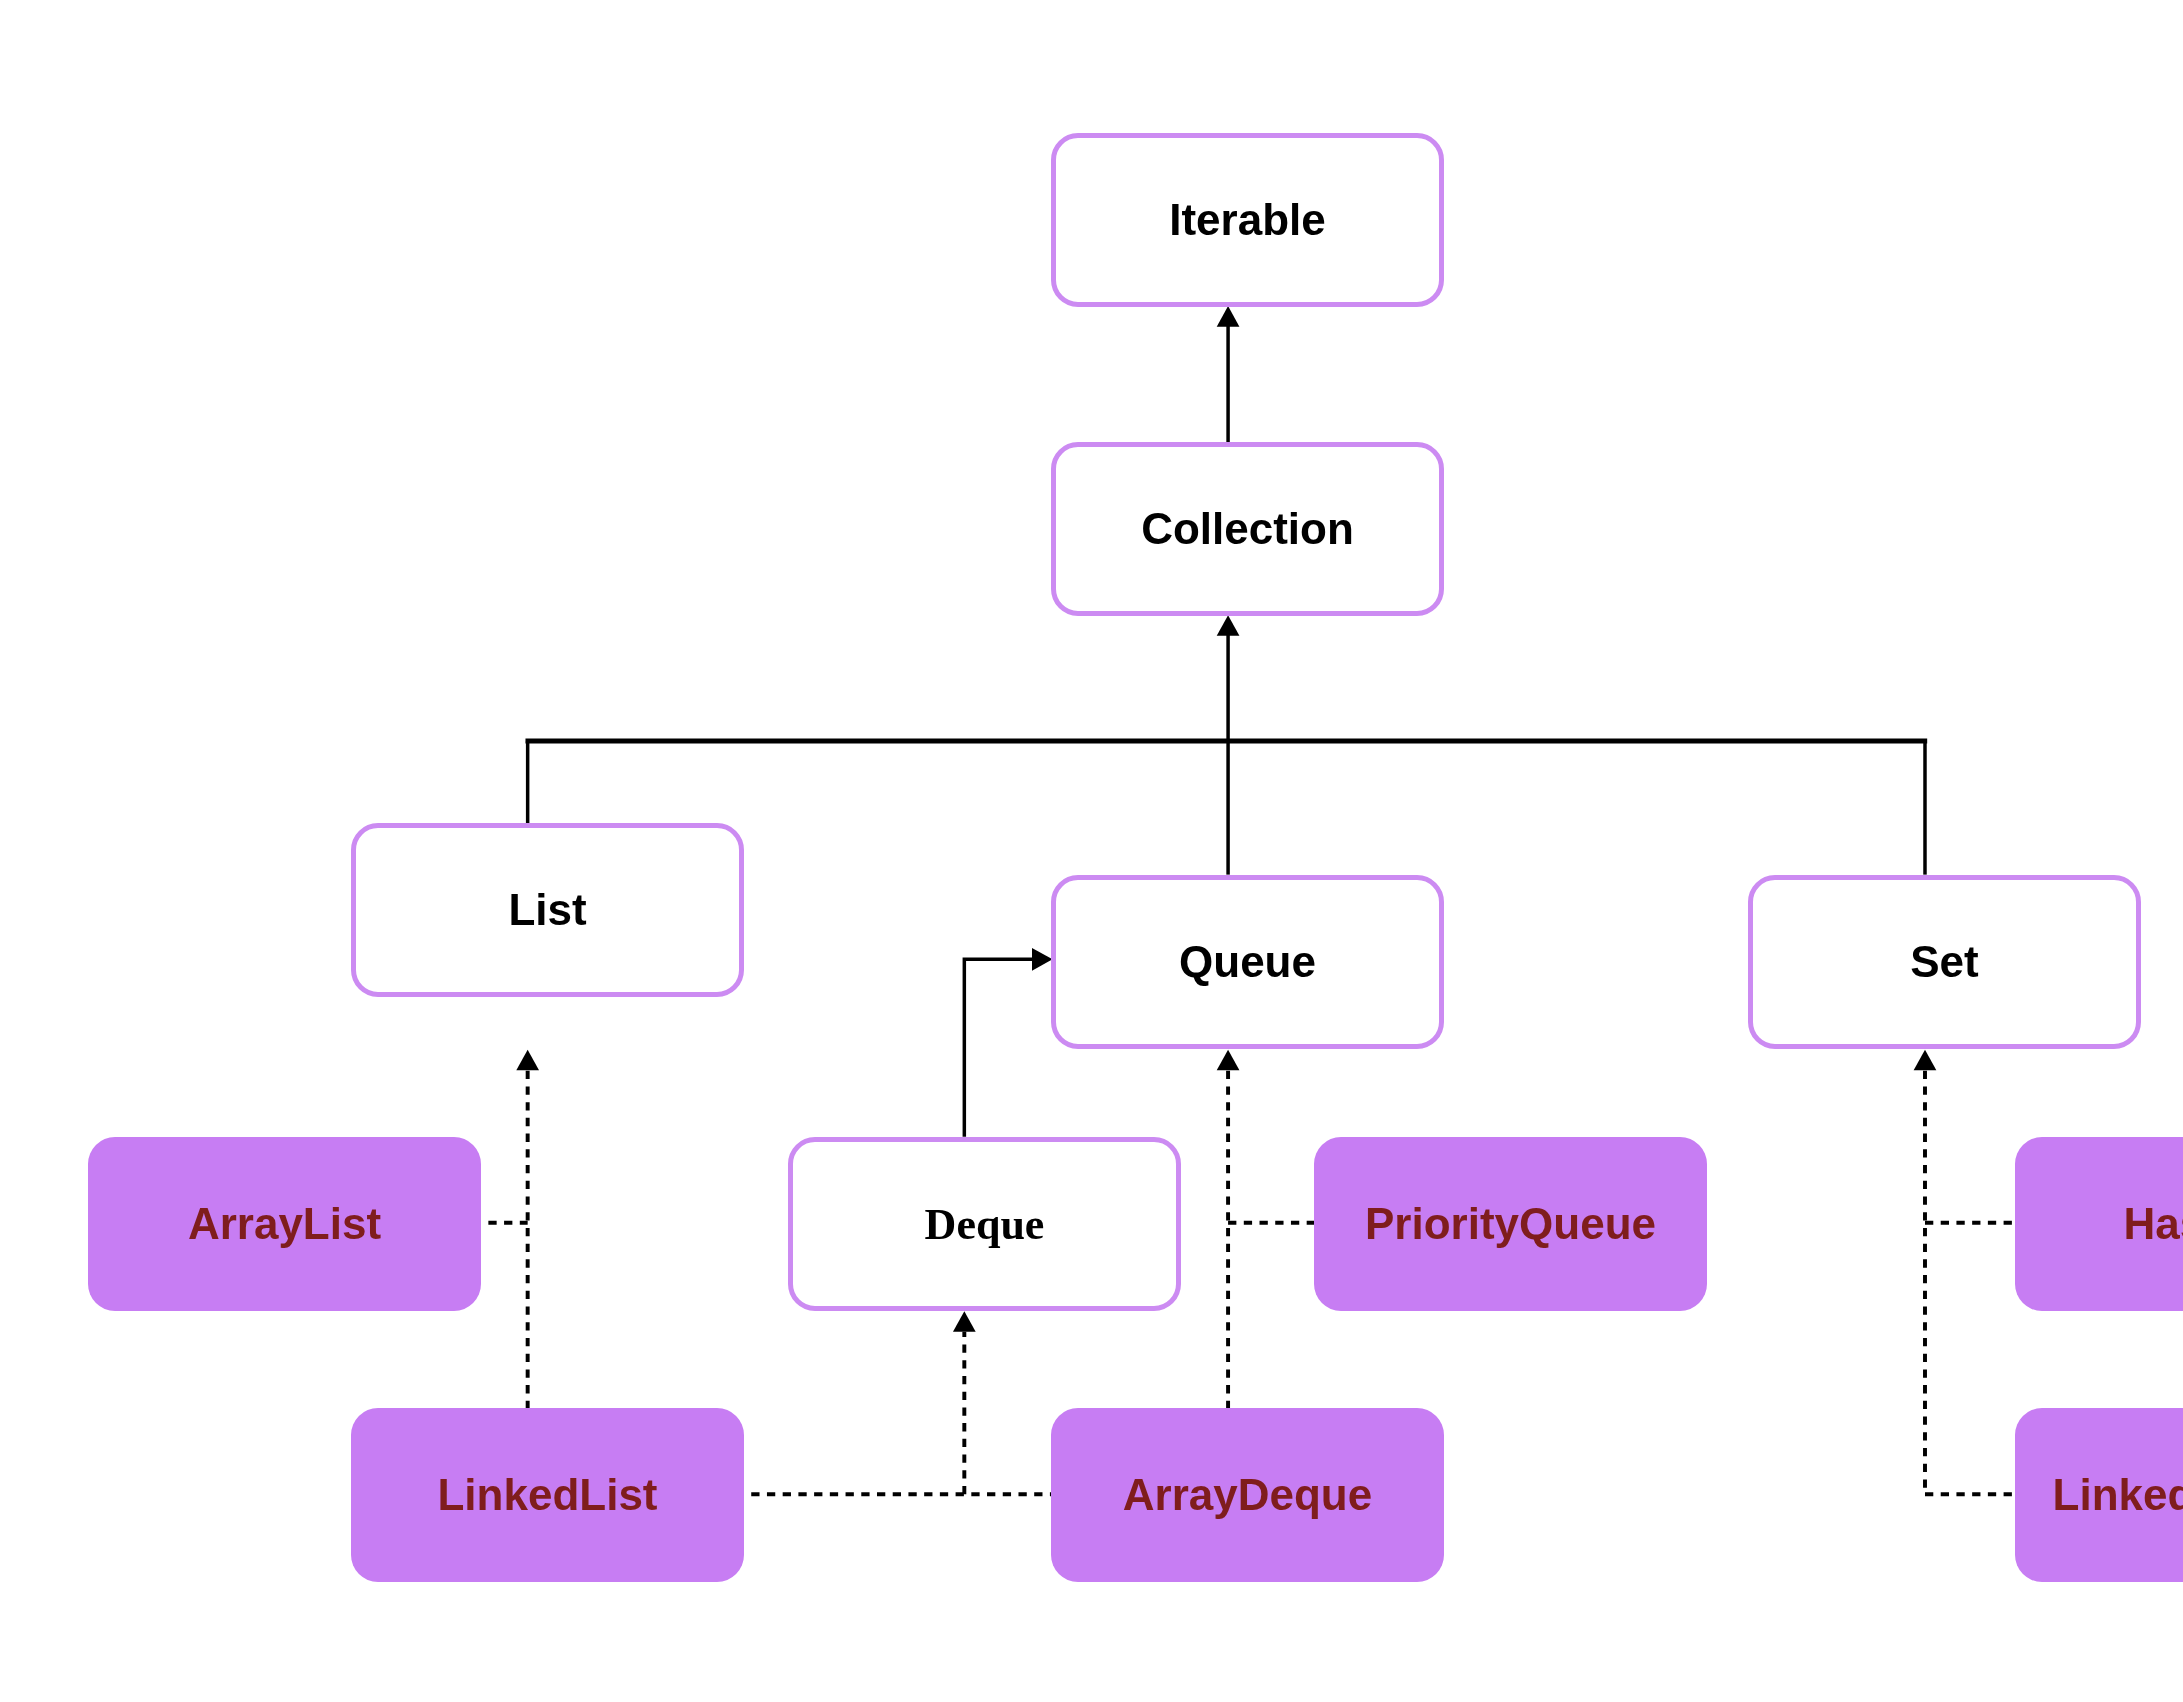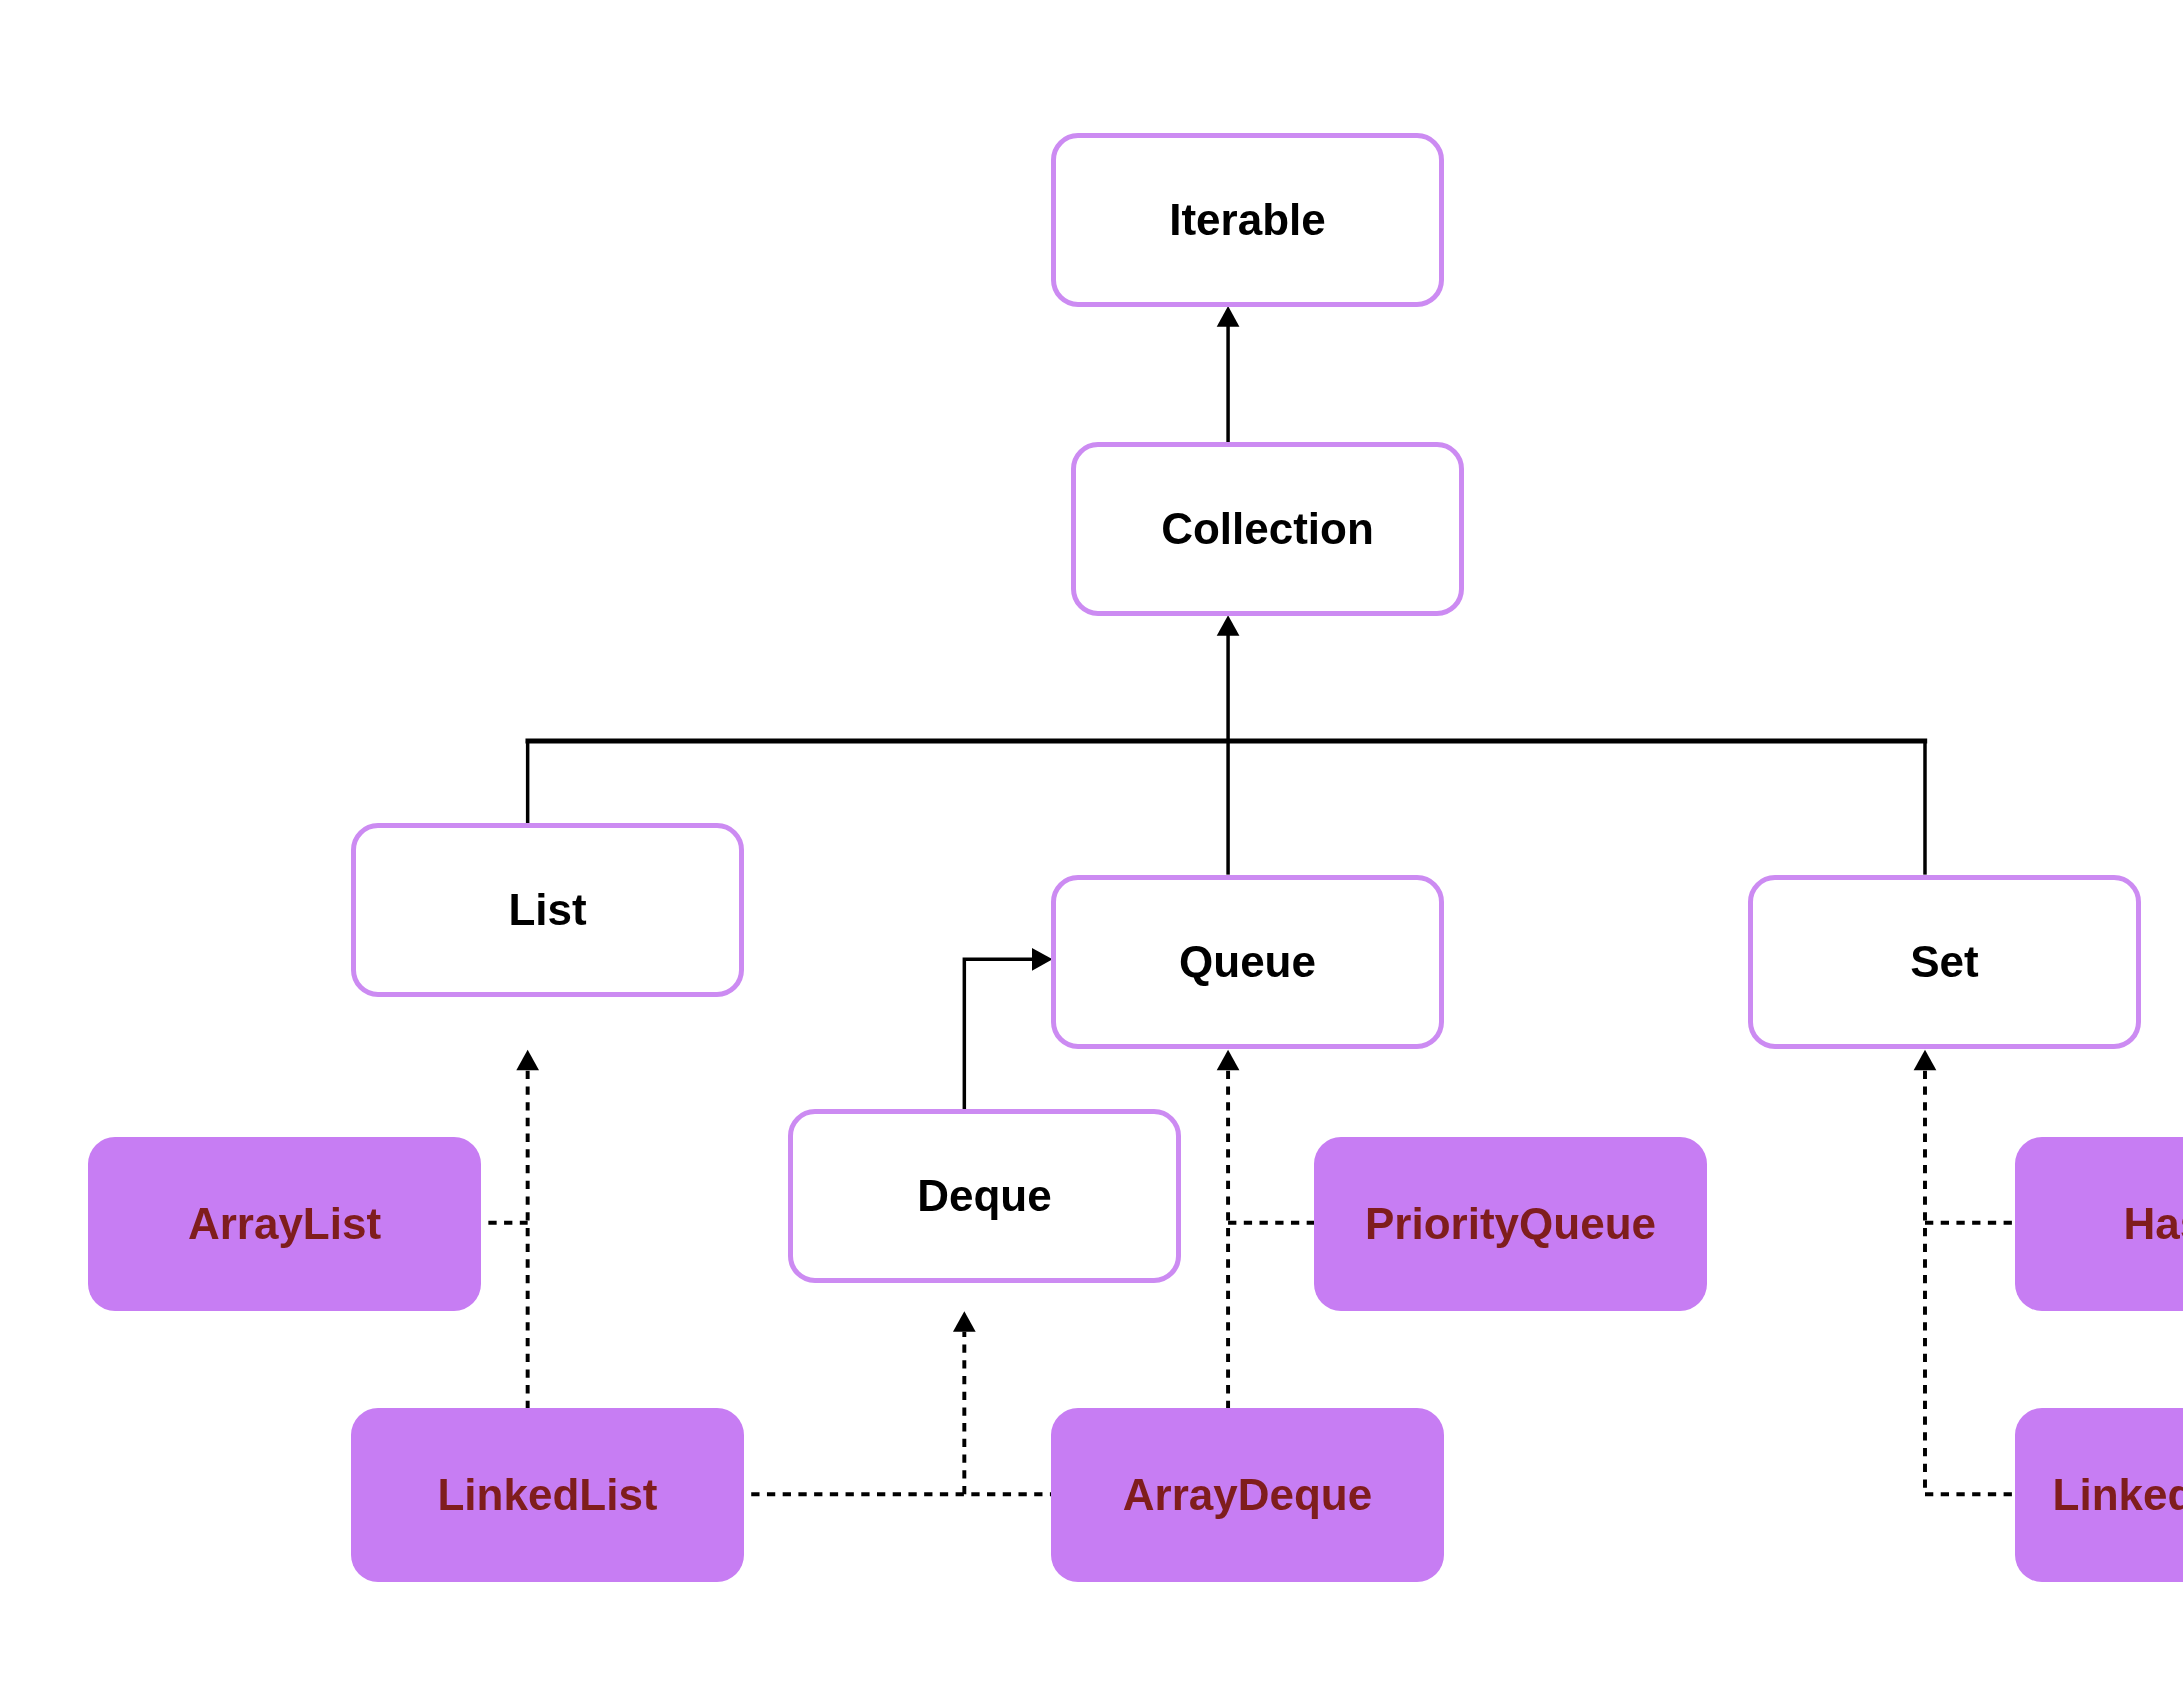--- a/index.html
+++ b/index.html
@@ -116,34 +116,34 @@
 
     <line class="stroke-solid" x1="6431" y1="759" x2="6592" y2="759"></line>
     <polygon class="arrowhead" points="6642,759 6594,734 6594,784"></polygon>
     <line class="stroke-dashed-legend" x1="6431" y1="960" x2="6592" y2="960"></line>
     <polygon class="arrowhead" points="6642,960 6594,935 6594,985"></polygon>
   </svg>
 
   <div class="node interface" style="left:1051px; top:133px;">
     <span>Iterable</span>
   </div>
-  <div class="node interface" style="left:1051px; top:442px;margin-left:20px;">
+  <div class="node interface" style="left:1051px; top:442px;">
     <span>Collection</span>
   </div>
   <div class="node interface" style="left:351px; top:823px;">
     <span>List</span>
   </div>
   <div class="node interface" style="left:1051px; top:875px;text-align:right;">
     <span>Queue</span>
   </div>
   <div class="node interface" style="left:1748px; top:875px;">
     <span>Set</span>
   </div>
 
-  <div class="node interface" style="left:788px; top:1109px;">
+  <div class="node interface" style="left:788px; top:1137px;font-family:Liberation Serif, serif;">
     <span>Deque</span>
   </div>
 
   <div class="node implementation" style="left:88px; top:1137px;">
     <span>ArrayList</span>
   </div>
   <div class="node implementation" style="left:1314px; top:1137px;">
     <span>PriorityQueue</span>
   </div>
   <div class="node implementation" style="left:2015px; top:1137px;">

